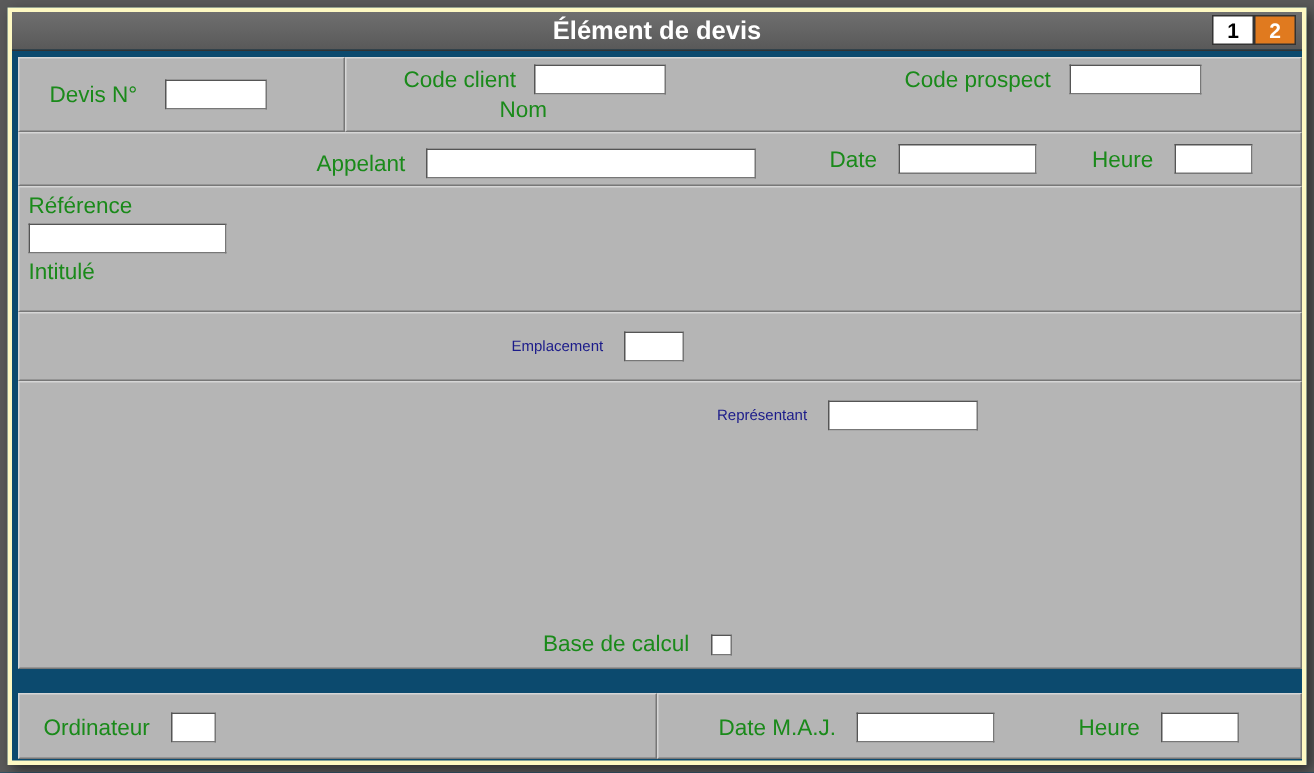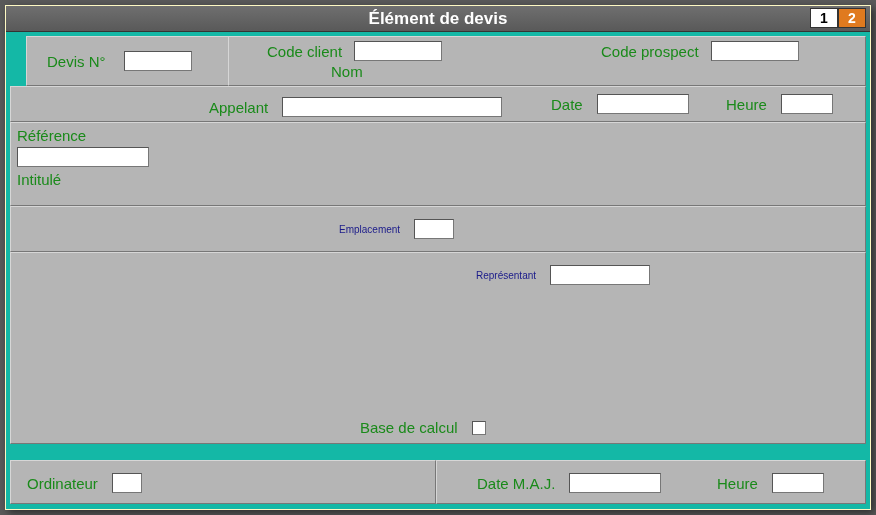--- a/index.html
+++ b/index.html
@@ -9,22 +9,22 @@
     font-size: 15px;
     display: flex;
     justify-content: center;
     align-items: center;
     width: 876px;
     height: 515px;
   }
   .window {
     width: 866px;
     height: 505px;
-    background: #14b8a6;
-    border: 1px solid #fef9c3;
+    background: #0c4a6e;
+    border: 3px solid #fef9c3;
     box-shadow: 3px 3px 8px rgba(0,0,0,0.5);
     position: relative;
   }
   .titlebar {
     background: linear-gradient(to bottom, #6f6f6f, #595959);
     color: #fff;
     font-weight: bold;
     font-size: 17px;
     text-align: center;
     height: 26px;
@@ -97,21 +97,21 @@
   <div class="titlebar">
     <span>Élément de devis</span>
     <div class="pagebtns">
       <div class="pagebtn">1</div>
       <div class="pagebtn active">2</div>
     </div>
   </div>
 
   <div class="content">
 
-    <div class="panel" style="left:20px; top:4px; width:218px; height:50px;">
+    <div class="panel" style="left:4px; top:4px; width:218px; height:50px;">
       <div class="row" style="left:20px; top:14px;">
         <span class="lbl-green">Devis N°</span>
         <span class="field" style="width:68px; margin-left:18px;"></span>
       </div>
     </div>
 
     <div class="panel" style="left:222px; top:4px; width:638px; height:50px;">
       <div class="row" style="left:38px; top:4px;">
         <span class="lbl-green">Code client</span>
         <span class="field" style="width:88px; margin-left:12px;"></span>

